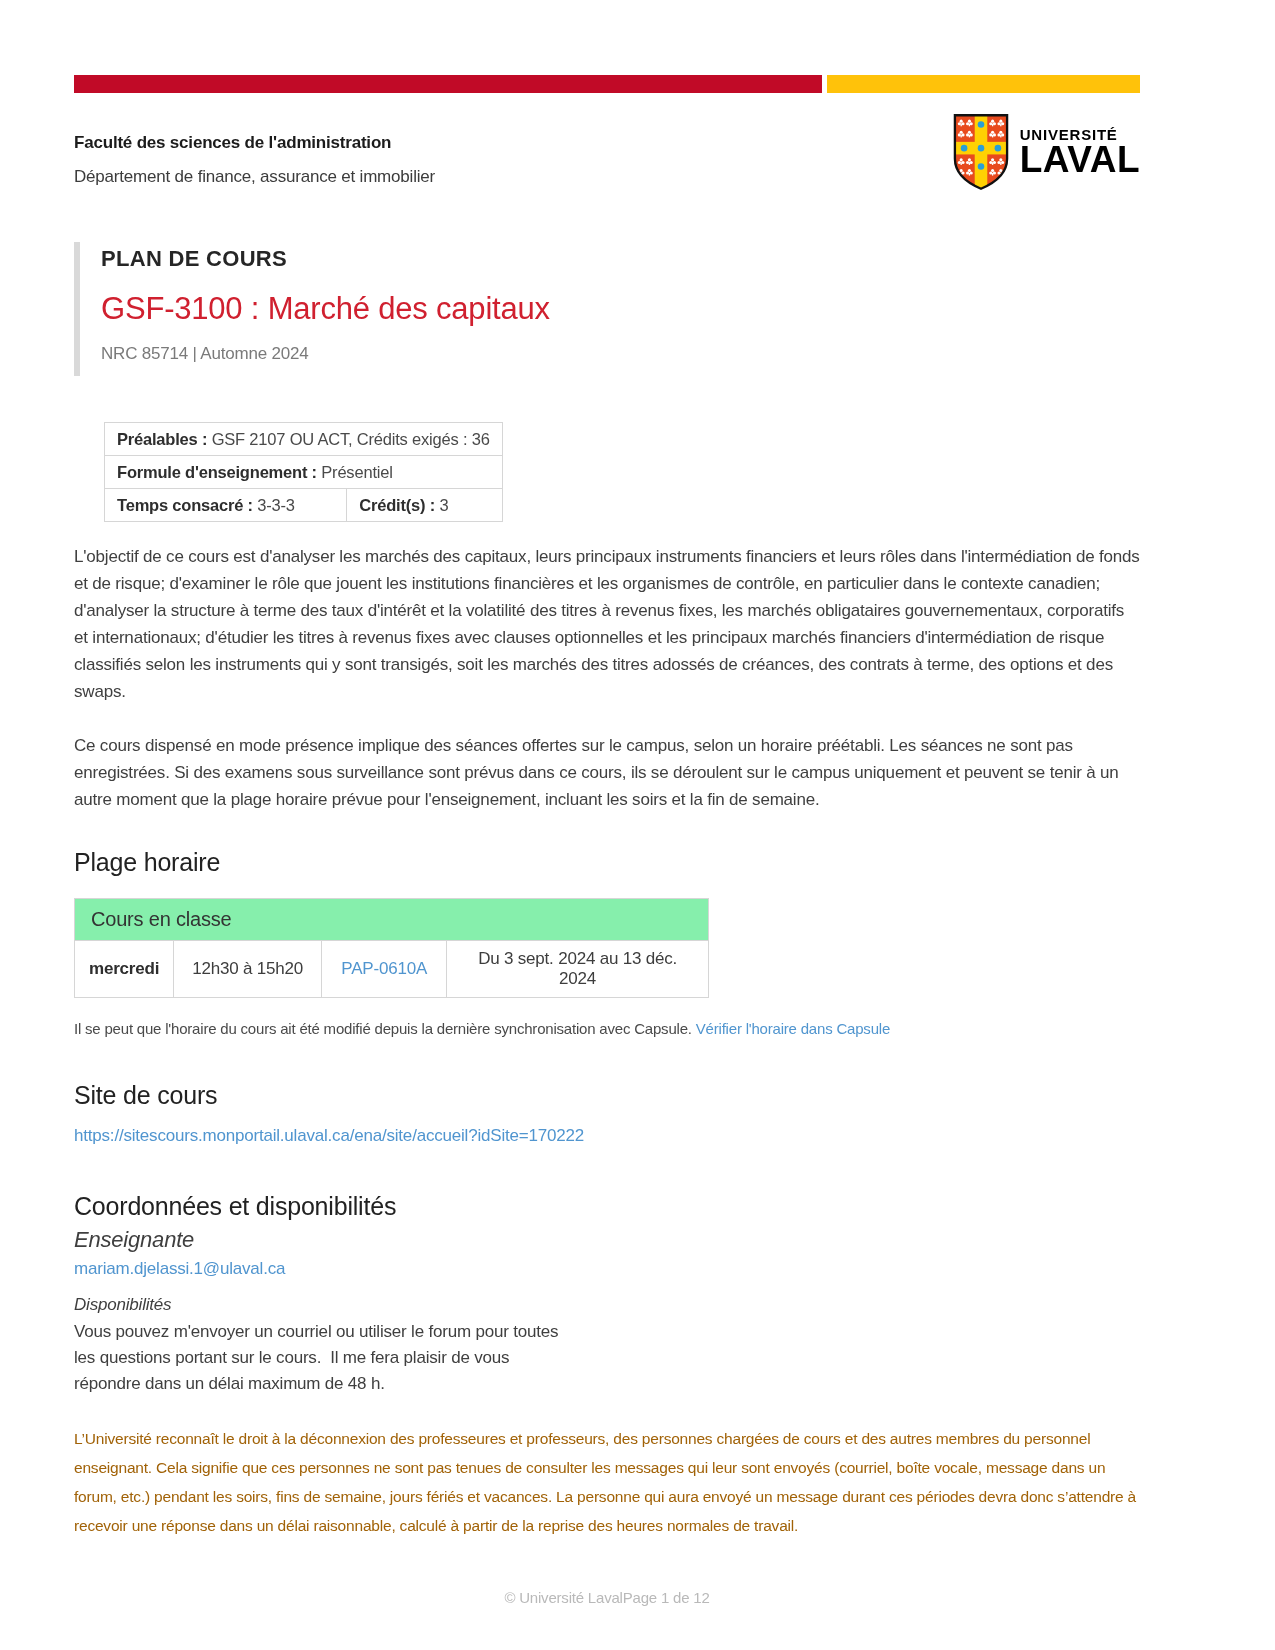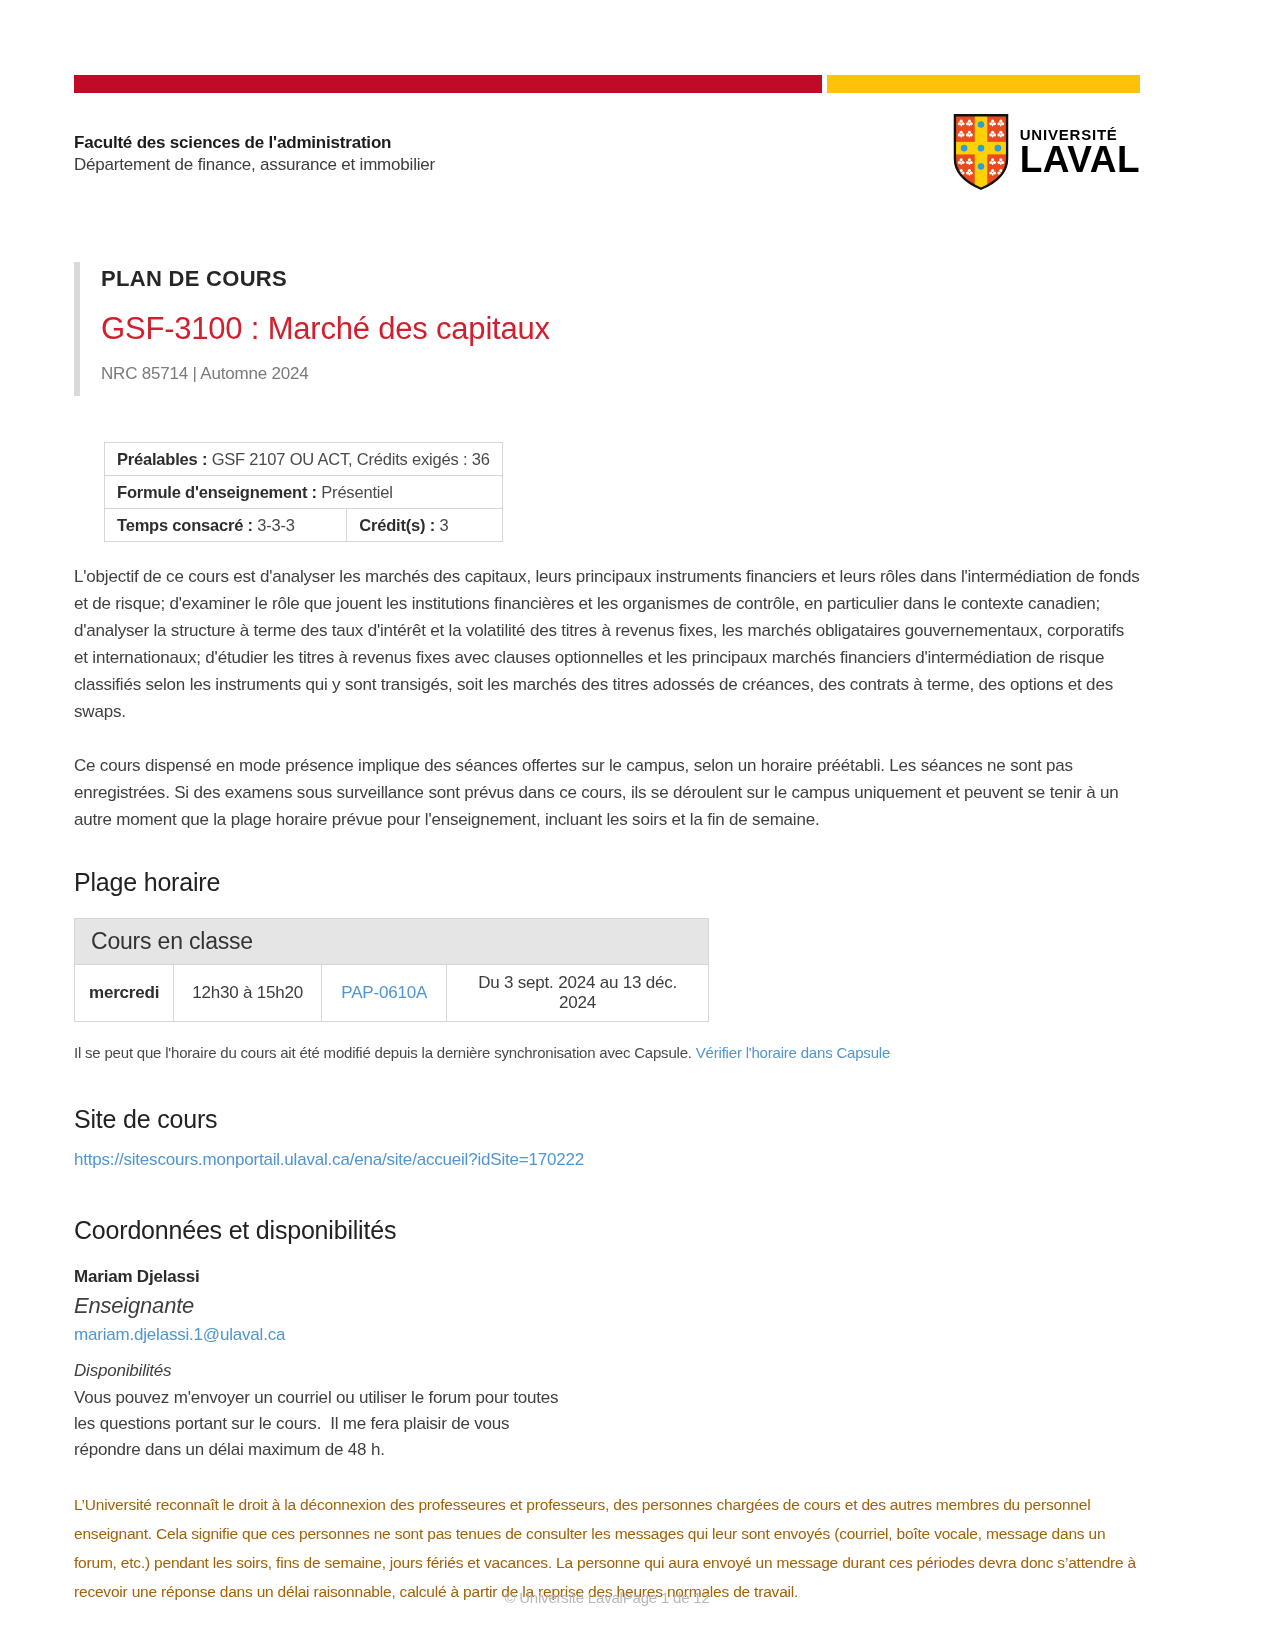--- a/index.html
+++ b/index.html
@@ -22,29 +22,29 @@
 
   
   .topbar{display:flex;gap:5px;height:18px;}
   .topbar .red{flex:1;background:var(--brand-red);}
   .topbar .yellow{width:313px;background:var(--brand-yellow);}
 
   
   .header{display:flex;justify-content:space-between;align-items:flex-start;margin-top:18px;}
   .faculty-block{padding-top:22px;}
   .faculty{font-size:17px;font-weight:700;color:#1c1c1c;}
-  .department{font-size:17px;color:#3c3c3c;margin-top:2px;}
+  .department{font-size:17px;color:#3c3c3c;margin-top:14px;}
   .logo{display:flex;align-items:center;gap:10px;}
   .crest{width:58px;height:82px;display:block;}
   .wordmark{display:flex;flex-direction:column;justify-content:center;color:#000;}
   .wordmark .l1{font-size:15px;font-weight:600;letter-spacing:0.8px;}
   .wordmark .l2{font-size:37px;font-weight:700;letter-spacing:0.5px;line-height:0.92;}
 
   
-  .title-block{margin-top:69px;border-left:6px solid #d9d9d9;padding:4px 0 12px 21px;}
+  .title-block{margin-top:49px;border-left:6px solid #d9d9d9;padding:4px 0 12px 21px;}
   .kicker{font-size:22px;font-weight:700;color:#262626;letter-spacing:0.3px;}
   .course-title{font-size:31px;font-weight:400;color:var(--title-red);margin-top:19px;}
   .nrc{font-size:17px;color:#7a7a7a;margin-top:17px;}
 
   
   table{border-collapse:collapse;}
   .info-table{margin-top:46px;font-size:16.5px;color:#4a4a4a;margin-left:30px;}
   .info-table td{border:1px solid var(--border-gray);padding:5px 12px;height:33px;white-space:nowrap;}
   .info-table .lbl{font-weight:700;color:#2e2e2e;}
   .info-table .cell2{min-width:130px;}
@@ -53,22 +53,22 @@
   .para{font-size:17px;line-height:27px;margin-top:21px;color:var(--text-body);}
   .para + .para{margin-top:27px;}
 
   h2{font-size:25px;font-weight:400;color:#222;letter-spacing:-0.2px;}
   .h-plage{margin-top:35px;}
   .h-site{margin-top:44px;}
   .h-coord{margin-top:46px;}
 
   
   .sched{margin-top:21px;font-size:17px;color:#3d3d3d;width:635px;}
-  .sched th{background:#e5e5e5;border:1px solid var(--border-gray);text-align:left;
-    font-weight:400;font-size:23px;padding:9px 16px;color:#333;}
+  .sched th{background:#86efac;border:1px solid var(--border-gray);text-align:left;
+    font-weight:400;font-size:20px;padding:9px 16px;color:#333;}
   .sched td{border:1px solid var(--border-gray);text-align:center;padding:8px 14px;}
   .sched .day{font-weight:700;color:#2e2e2e;width:92px;}
   .sched .time{width:148px;}
   .sched .room{width:125px;}
   a{color:var(--link-blue);text-decoration:none;}
   .note{font-size:15px;color:#4a4a4a;margin-top:22px;}
   .site-url{display:inline-block;font-size:17px;margin-top:16px;}
 
   
   .instructor-name{font-size:17px;font-weight:700;color:#2a2a2a;margin-top:22px;}
@@ -185,21 +185,20 @@
     </tr>
   </tbody>
     </table>
 
   <p class="note"><span>Il se peut que l'horaire du cours ait été modifié depuis la dernière synchronisation avec Capsule.</span> <a href="#">Vérifier l'horaire dans Capsule</a></p>
 
   <h2 class="h-site">Site de cours</h2>
   <a class="site-url" href="#">https://sitescours.monportail.ulaval.ca/ena/site/accueil?idSite=170222</a>
 
   <h2 class="h-coord">Coordonnées et disponibilités</h2>
-  <div class="instructor-name">Mariam Djelassi</div>
   <div class="instructor-role">Enseignante</div>
   <a class="instructor-email" href="#">mariam.djelassi.1@ulaval.ca</a>
   <div class="avail-label">Disponibilités</div>
   <p class="avail-text">Vous pouvez m'envoyer un courriel ou utiliser le forum pour toutes les questions portant sur le cours.  Il me fera plaisir de vous répondre dans un délai maximum de 48 h.</p>
   <p class="disclaimer">L’Université reconnaît le droit à la déconnexion des professeures et professeurs, des personnes chargées de cours et des autres membres du personnel enseignant. Cela signifie que ces personnes ne sont pas tenues de consulter les messages qui leur sont envoyés (courriel, boîte vocale, message dans un forum, etc.) pendant les soirs, fins de semaine, jours fériés et vacances. La personne qui aura envoyé un message durant ces périodes devra donc s’attendre à recevoir une réponse dans un délai raisonnable, calculé à partir de la reprise des heures normales de travail.</p>
 
   <div class="footer">
     <span>© Université Laval</span>
     <span>Page 1 de 12</span>
   </div>

